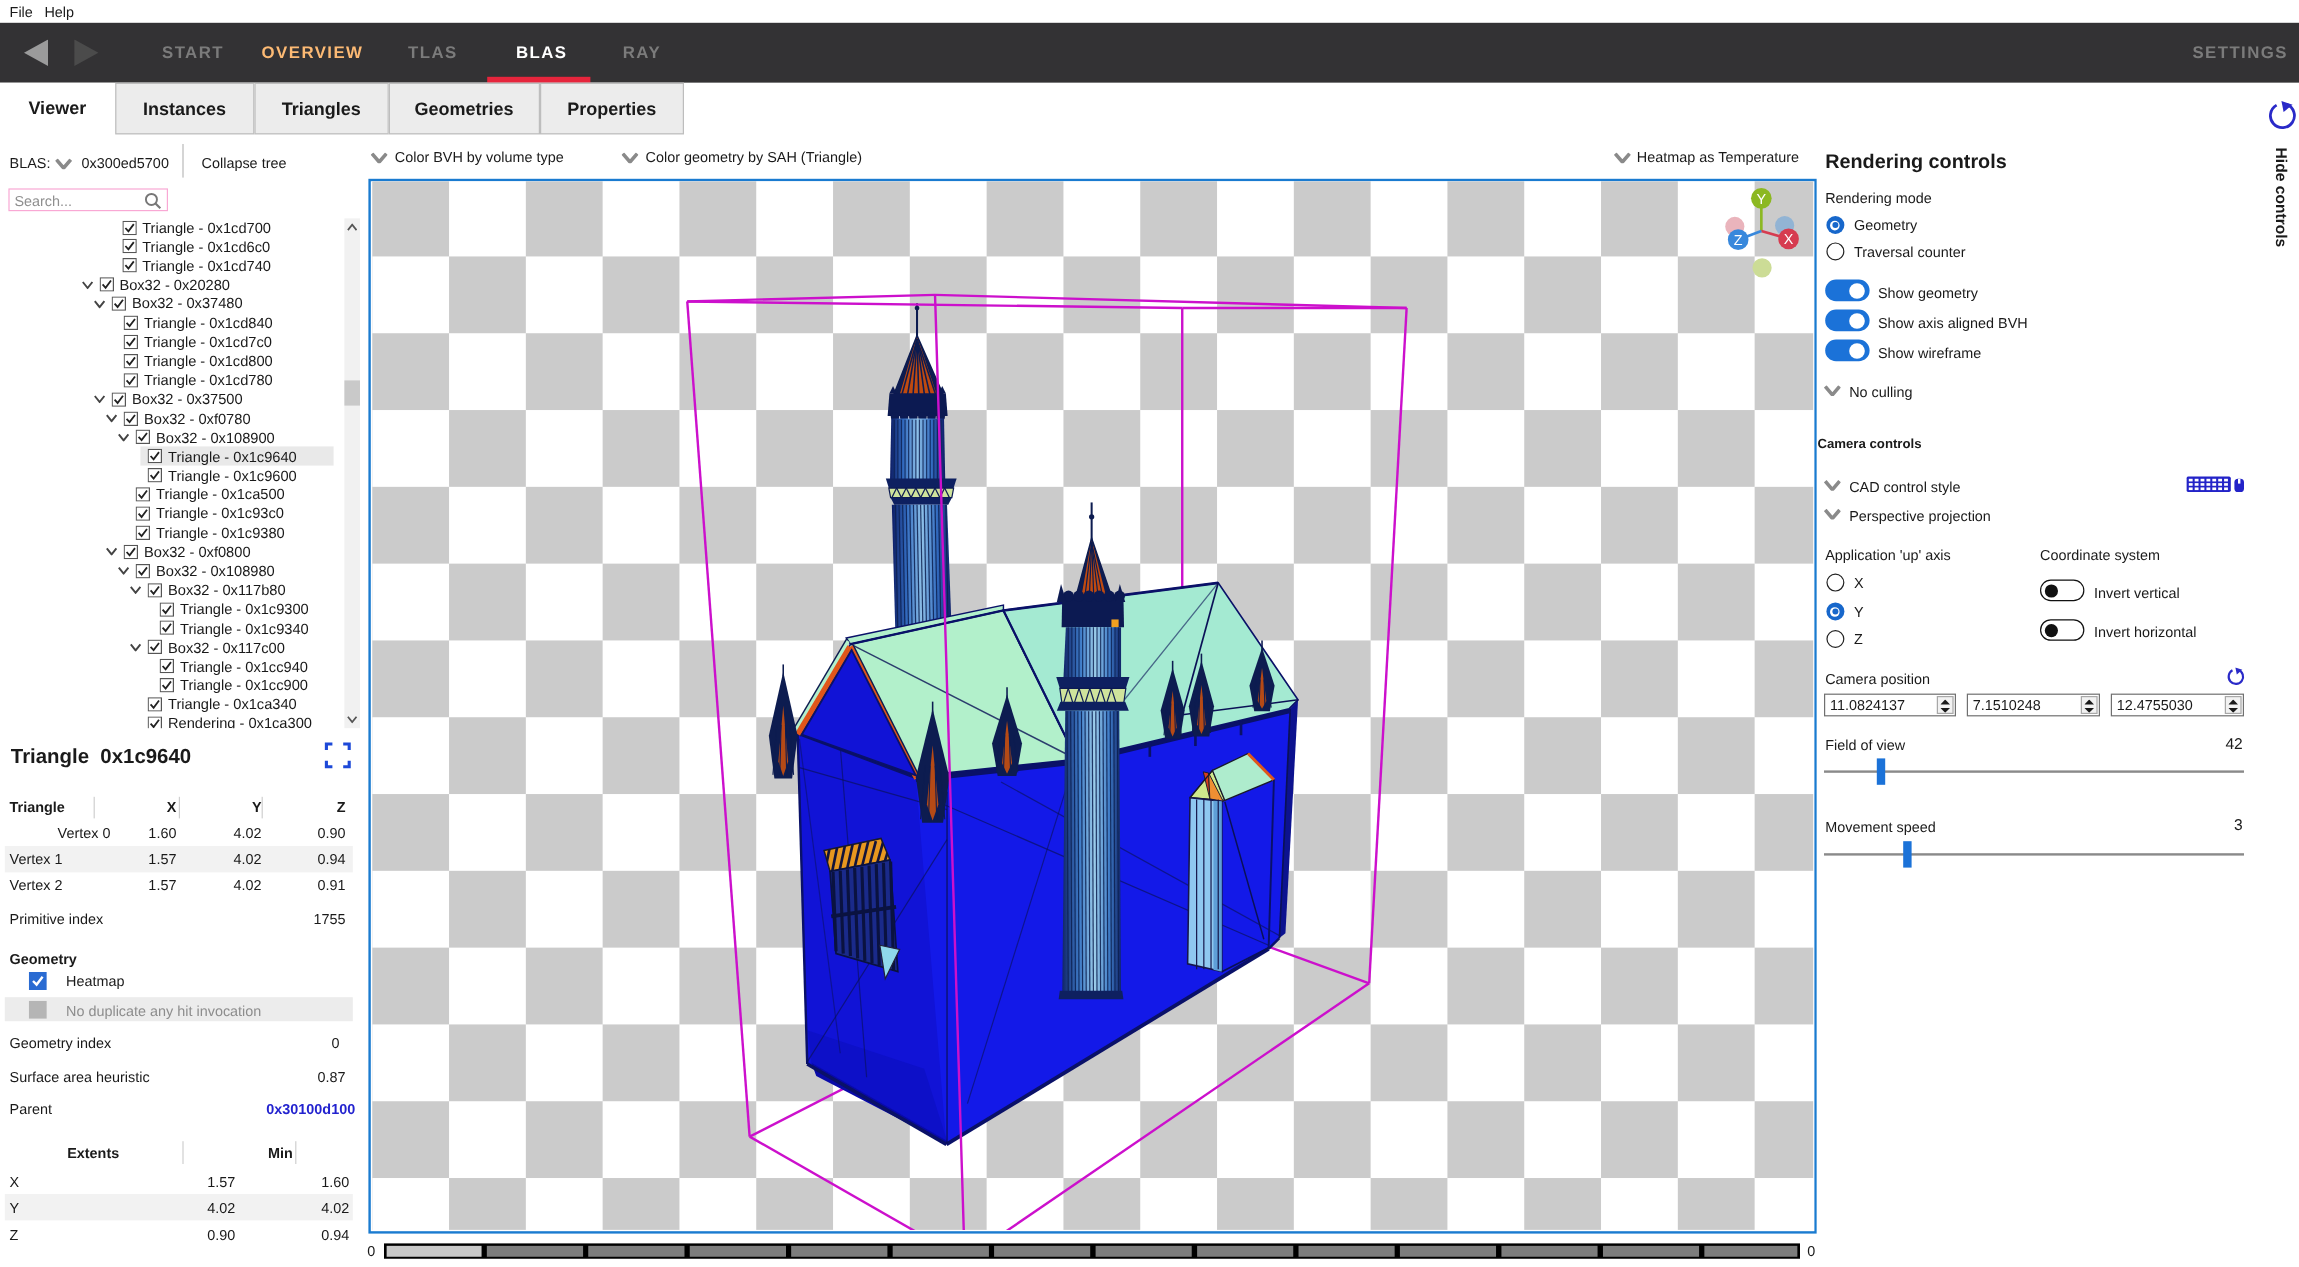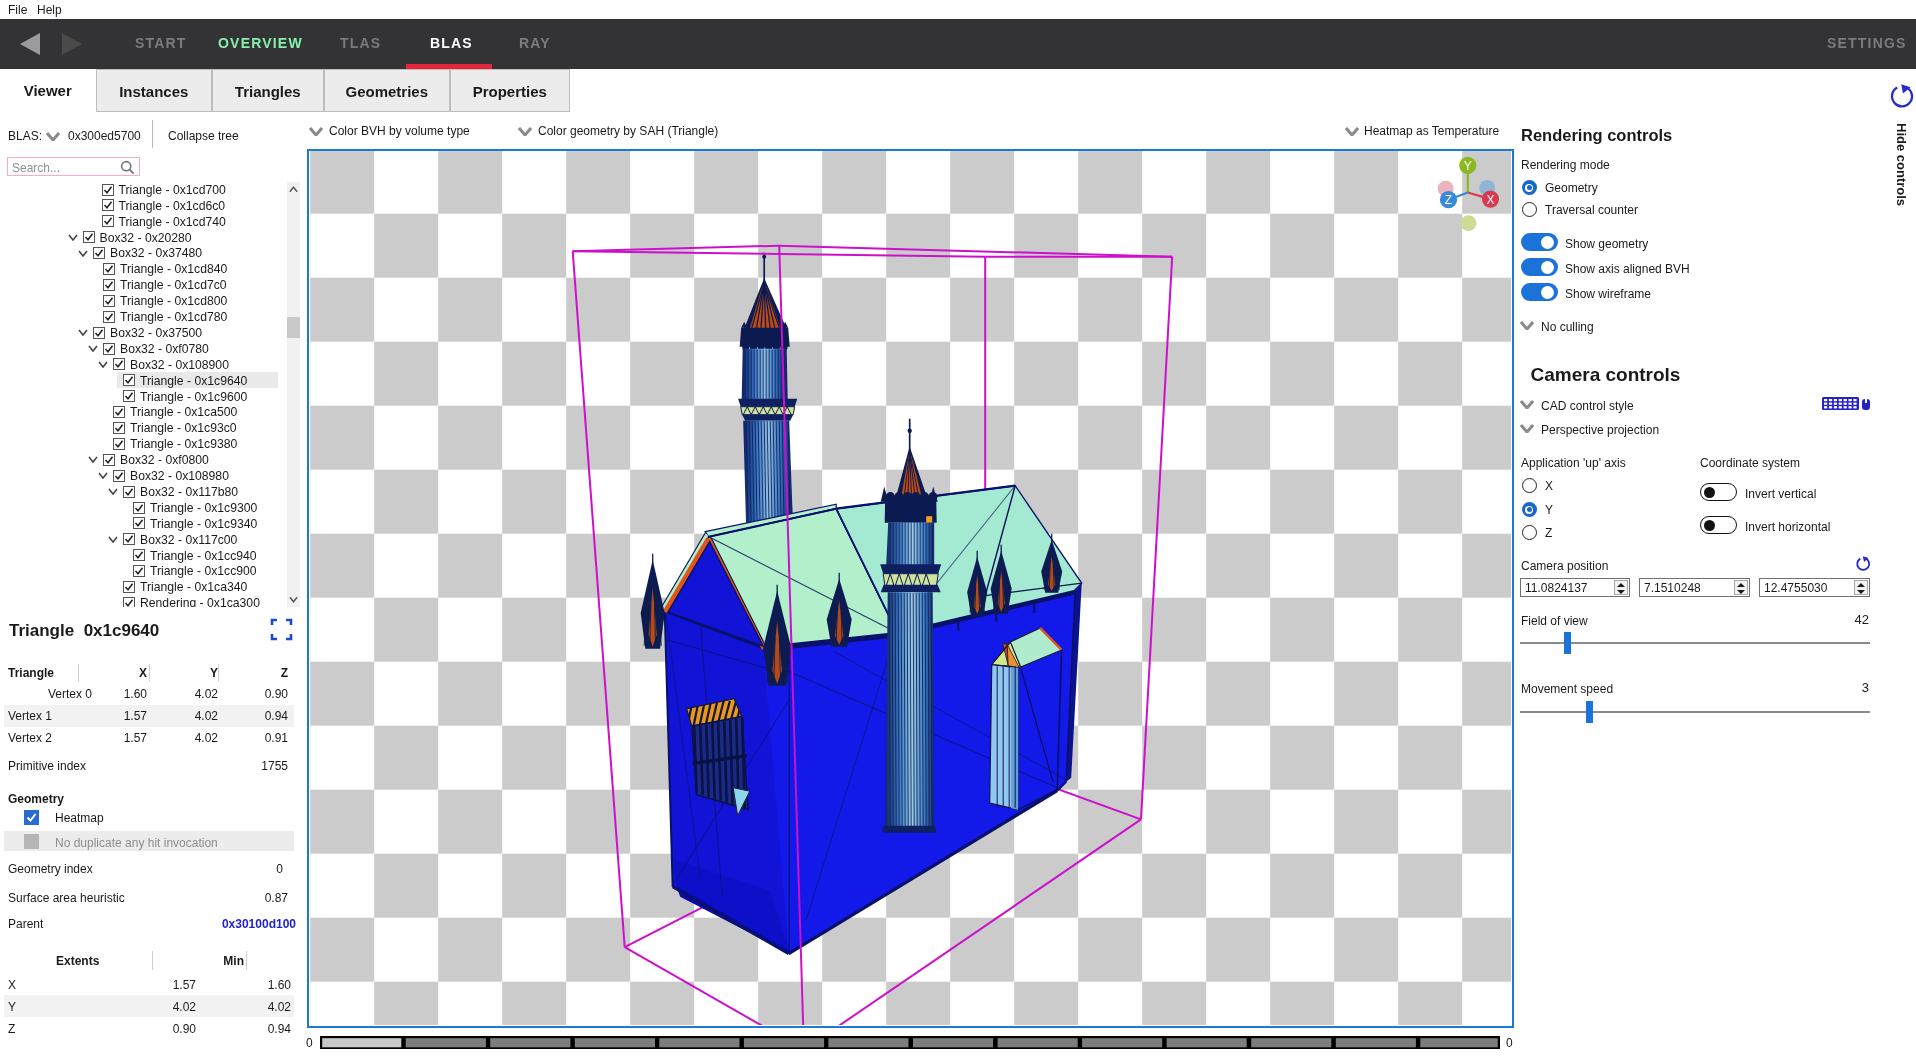--- a/index.html
+++ b/index.html
@@ -13,21 +13,21 @@
 <div class="abs" style="left:0;top:0;width:1916px;height:19px;background:#fff;">
     <span class="abs t12" style="left:8px;top:4px;">File</span>
     <span class="abs t12" style="left:37px;top:4px;">Help</span>
   </div>
 <div class="abs" style="left:0;top:19px;width:1916px;height:50px;background:#333234;">
     <svg class="abs" style="left:20px;top:14px;" width="64" height="22">
       <polygon points="20,0 20,22 0,11" fill="#9b9b9b"></polygon>
       <polygon points="42,0 62,11 42,22" fill="#4b4b4b"></polygon>
     </svg>
     <span class="abs b" style="left:135px;top:16px;font-size:14px;letter-spacing:1.2px;color:#7b7b7b;">START</span>
-    <span class="abs b" style="left:218px;top:16px;font-size:14px;letter-spacing:1.2px;color:#86efac;">OVERVIEW</span>
+    <span class="abs b" style="left:218px;top:16px;font-size:14px;letter-spacing:1.2px;color:#fdba74;">OVERVIEW</span>
     <span class="abs b" style="left:340px;top:16px;font-size:14px;letter-spacing:1.2px;color:#7b7b7b;">TLAS</span>
     <span class="abs b" style="left:430px;top:16px;font-size:14px;letter-spacing:1.2px;color:#fff;">BLAS</span>
     <span class="abs b" style="left:519px;top:16px;font-size:14px;letter-spacing:1.2px;color:#7b7b7b;">RAY</span>
     <span class="abs b" style="left:1827px;top:16px;font-size:14px;letter-spacing:1.2px;color:#7b7b7b;">SETTINGS</span>
     <div class="abs" style="left:406px;top:44.5px;width:86px;height:5.5px;background:#e6253c;"></div>
   </div>
 <div class="abs" style="left:0;top:69px;width:1916px;height:43px;background:#fff;">
     <div class="abs" style="left:0.0px;top:0;width:95.5px;height:43px;background:#fff;text-align:center;line-height:43px;font-weight:bold;font-size:15px;">Viewer</div>
     <div class="abs" style="left:95.5px;top:0;width:116.5px;height:43px;background:#ececec;border:1px solid #bdbdbd;text-align:center;line-height:43px;font-weight:bold;font-size:15px;">Instances</div>
     <div class="abs" style="left:212.0px;top:0;width:111.5px;height:43px;background:#ececec;border:1px solid #bdbdbd;text-align:center;line-height:43px;font-weight:bold;font-size:15px;">Triangles</div>
@@ -636,21 +636,21 @@
     <div class="abs" style="left:7.0px;top:146.0px;width:37px;height:18px;border-radius:9px;background:#1b72d8;"></div>
     <div class="abs" style="left:27.5px;top:148.5px;width:13px;height:13px;border-radius:50%;background:#fff;"></div>
     <span class="abs t12" style="left:51.5px;top:151px;">Show axis aligned BVH</span>
     <div class="abs" style="left:7.0px;top:171.0px;width:37px;height:18px;border-radius:9px;background:#1b72d8;"></div>
     <div class="abs" style="left:27.5px;top:173.5px;width:13px;height:13px;border-radius:50%;background:#fff;"></div>
     <span class="abs t12" style="left:51.5px;top:176px;">Show wireframe</span>
     <svg class="abs" style="left:6.5px;top:209.0px;" width="14" height="9" viewBox="0 0 14 9">
       <path d="M1 1 L7 8 L13 1" stroke="#8a8a8a" stroke-width="3" fill="none"></path>
     </svg>
     <span class="abs t12" style="left:27.5px;top:209px;">No culling</span>
-    <span class="abs b" style="left:17px;top:252px;font-size:19px;">Camera controls</span>
+    <span class="abs b" style="left:1px;top:252px;font-size:11px;">Camera controls</span>
     <svg class="abs" style="left:6.5px;top:288.0px;" width="14" height="9" viewBox="0 0 14 9">
       <path d="M1 1 L7 8 L13 1" stroke="#8a8a8a" stroke-width="3" fill="none"></path>
     </svg>
     <span class="abs t12" style="left:27.5px;top:288px;">CAD control style</span>
     <svg class="abs" style="left:308.5px;top:283px;" width="50" height="17" viewBox="0 0 50 17">
       <rect x="0" y="2" width="37" height="13" rx="1.5" fill="#2323c8"></rect>
       <rect x="2.0" y="4.0" width="3.2" height="2.2" fill="#fff"></rect>
       <rect x="6.9" y="4.0" width="3.2" height="2.2" fill="#fff"></rect>
       <rect x="11.8" y="4.0" width="3.2" height="2.2" fill="#fff"></rect>
       <rect x="16.7" y="4.0" width="3.2" height="2.2" fill="#fff"></rect>

